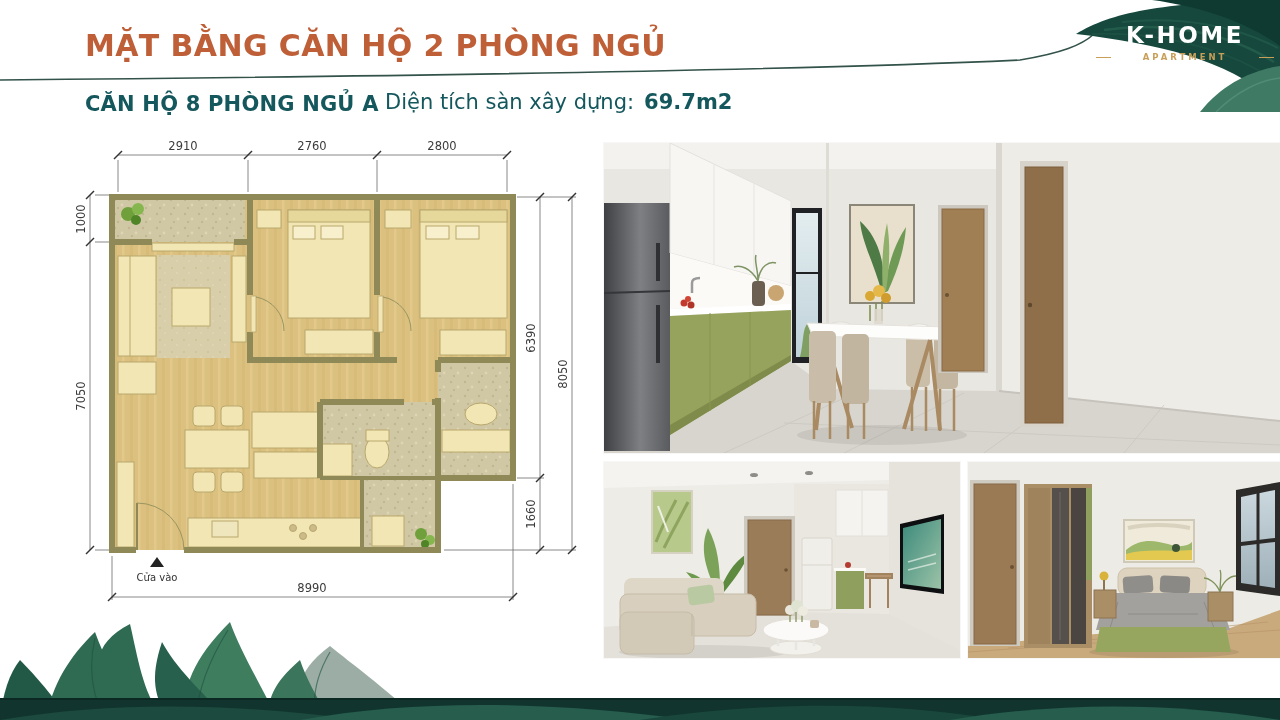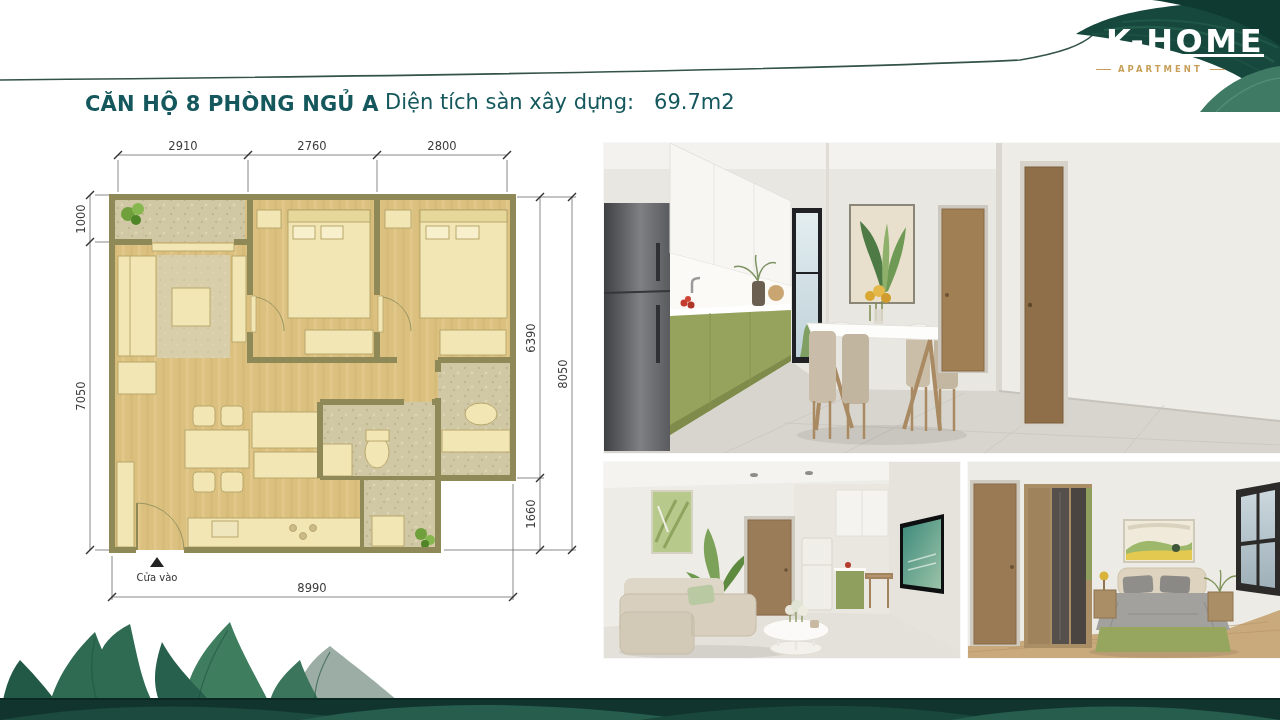--- a/index.html
+++ b/index.html
@@ -13,25 +13,25 @@
     left:85px;top:28px;font-size:30px;font-weight:bold;color:#BE5F38;
     letter-spacing:.4px;white-space:nowrap;
   }
   .unit-label{
     left:85px;top:92px;font-size:21px;font-weight:bold;color:#14575C;
     letter-spacing:.2px;white-space:nowrap;
   }
   .area-line{
     left:385px;top:90px;font-size:21px;color:#14575C;white-space:nowrap;
   }
-  .area-line .val{font-weight:normal;margin-left:20px;}
+  .area-line .val{font-weight:bold;margin-left:10px;}
   
   .logo-box{left:1096px;top:22px;width:178px;text-align:center;z-index:5;}
-  .logo-brand{color:#ffffff;font-size:32px;font-weight:bold;letter-spacing:2.5px;text-decoration:underline;}
-  .logo-subrow{display:flex;align-items:center;justify-content:flex-start;gap:7px;margin-top:4px;}
+  .logo-brand{color:#ffffff;font-size:23px;font-weight:bold;letter-spacing:2.5px;}
+  .logo-subrow{display:flex;align-items:center;justify-content:space-between;gap:7px;margin-top:4px;}
   .logo-sub{color:#C89F58;font-size:8.5px;letter-spacing:3px;font-weight:bold;}
   .logo-dash{width:15px;height:1px;background:#C89F58;}
   svg text{font-family:"DejaVu Sans","Liberation Sans",sans-serif;}
   .dim{fill:#3b3b3b;font-size:11.5px;}
   .photo{box-shadow:0 0 0 1px rgba(0,0,0,0.03);}
 </style>
 </head>
 <body>
 
 <div class="slide">
@@ -51,20 +51,21 @@
   </svg>
   <div class="abs logo-box">
     <div class="logo-brand">K-HOME</div>
     <div class="logo-subrow">
       <span class="logo-dash"></span>
       <span class="logo-sub">APARTMENT</span>
       <span class="logo-dash"></span>
     </div>
   </div>
 
+  <div class="abs page-title">MẶT BẰNG CĂN HỘ 2 PHÒNG NGỦ</div>
   <div class="abs unit-label">CĂN HỘ 8 PHÒNG NGỦ A</div>
   <div class="abs area-line">
     <span>Diện tích sàn xây dựng:</span><span class="val">69.7m2</span>
   </div>
 
   <svg class="abs" style="left:75px;top:135px;" width="515" height="480" viewBox="75 135 515 480">
     <defs>
       <pattern id="wood" patternUnits="userSpaceOnUse" width="16" height="16">
         <rect width="16" height="16" fill="#DBC07F"></rect>
         <rect x="2" width="3" height="16" fill="#D2B572" opacity="0.55"></rect>

